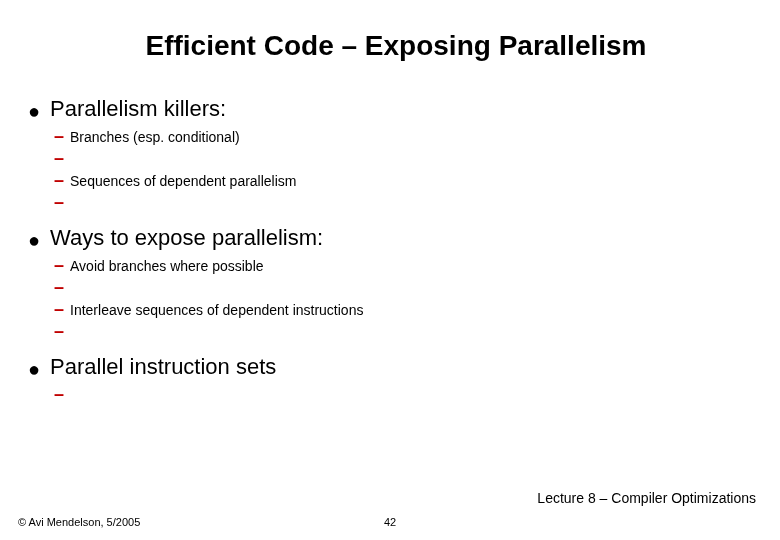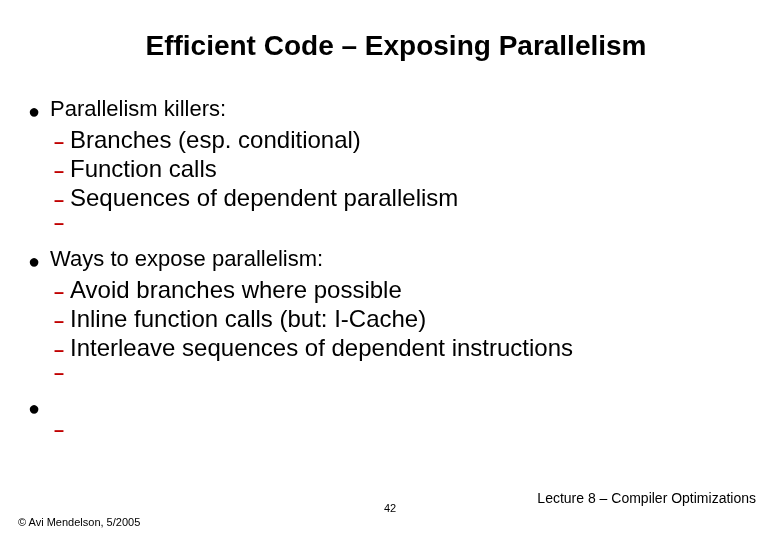--- a/index.html
+++ b/index.html
@@ -6,47 +6,46 @@
   html, body { width: 780px; height: 540px; background: #fff; font-family: Arial, Helvetica, sans-serif; color: #000; }
   .slide { position: relative; width: 780px; height: 540px; padding: 30px 16px 0 28px; }
   .title { font-size: 28px; font-weight: bold; text-align: center; margin-bottom: 34px; }
   .section { margin-bottom: 6px; }
   .bullet-row { display: flex; align-items: baseline; margin-bottom: 4px; }
   .bullet-dot { font-size: 20px; line-height: 1; margin-right: 10px; position: relative; top: 2px; }
   .bullet-text { font-size: 22px; font-weight: normal; }
   .sub-list { margin-left: 26px; margin-bottom: 12px; }
   .sub-row { display: flex; align-items: baseline; margin-bottom: 1px; }
   .dash { color: #c00000; font-size: 18px; font-weight: bold; margin-right: 6px; }
-  .sub-text { font-size: 24px; }
+  .sub-text { font-size: 14px; }
   .footer { position: absolute; left: 0; right: 0; bottom: 12px; padding: 0 18px; }
   .lecture { text-align: right; font-size: 14px; margin-bottom: 10px; padding-right: 6px; }
   .footer-line { display: flex; justify-content: space-between; align-items: flex-start; }
   .copyright { font-size: 11px; }
-  .pagenum { font-size: 11px; position: absolute; left: 50%; transform: translateX(-50%); bottom: 26px; }
+  .pagenum { font-size: 11px; position: absolute; left: 50%; transform: translateX(-50%); bottom: 12px; }
 </style>
 </head>
 <body>
 
 <div class="slide">
 
   <div class="title">Efficient Code – Exposing Parallelism</div>
 
   <div class="section">
     <div class="bullet-row">
       <span class="bullet-dot">●</span>
       <span class="bullet-text">Parallelism killers:</span>
     </div>
     <div class="sub-list">
       <div class="sub-row">
           <span class="dash">–</span>
           <span class="sub-text">Branches (esp. conditional)</span>
         </div>
       <div class="sub-row">
           <span class="dash">–</span>
-          <span class="sub-text">Function calls</span>
         </div>
       <div class="sub-row">
           <span class="dash">–</span>
           <span class="sub-text">Sequences of dependent parallelism</span>
         </div>
       <div class="sub-row">
           <span class="dash">–</span>
         </div>
     </div>
   </div>
@@ -56,35 +55,35 @@
       <span class="bullet-dot">●</span>
       <span class="bullet-text">Ways to expose parallelism:</span>
     </div>
     <div class="sub-list">
       <div class="sub-row">
           <span class="dash">–</span>
           <span class="sub-text">Avoid branches where possible</span>
         </div>
       <div class="sub-row">
           <span class="dash">–</span>
-          <span class="sub-text">Inline function calls (but: I-Cache)</span>
         </div>
       <div class="sub-row">
           <span class="dash">–</span>
           <span class="sub-text">Interleave sequences of dependent instructions</span>
         </div>
       <div class="sub-row">
           <span class="dash">–</span>
         </div>
     </div>
   </div>
 
   <div class="section">
     <div class="bullet-row">
       <span class="bullet-dot">●</span>
+      <span class="bullet-text">Parallel instruction sets</span>
     </div>
     <div class="sub-list">
       <div class="sub-row">
           <span class="dash">–</span>
         </div>
     </div>
   </div>
 
   <div class="footer">
     <div class="lecture">Lecture 8 – Compiler Optimizations</div>

